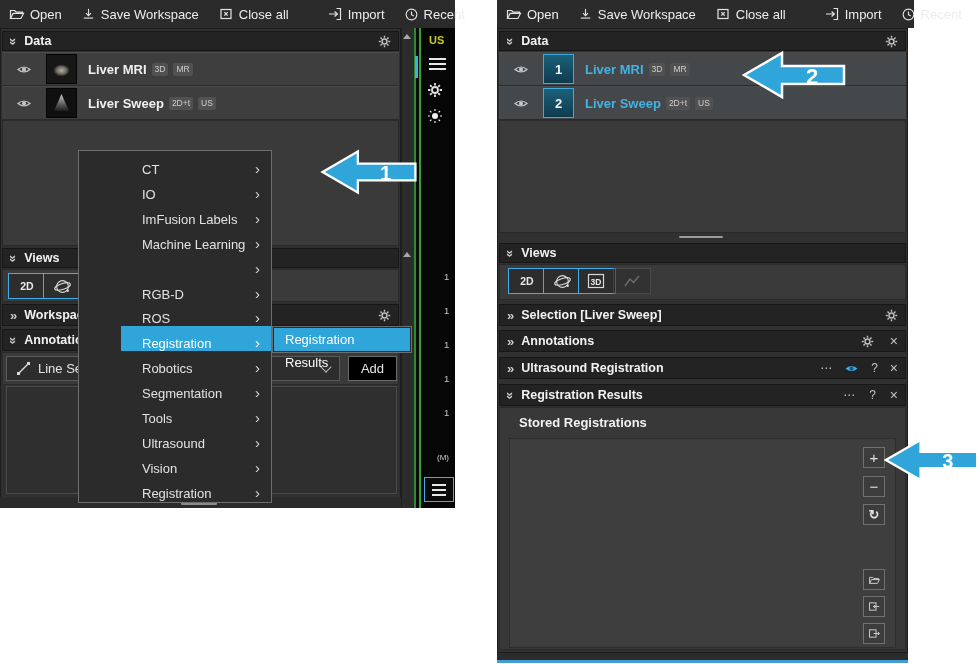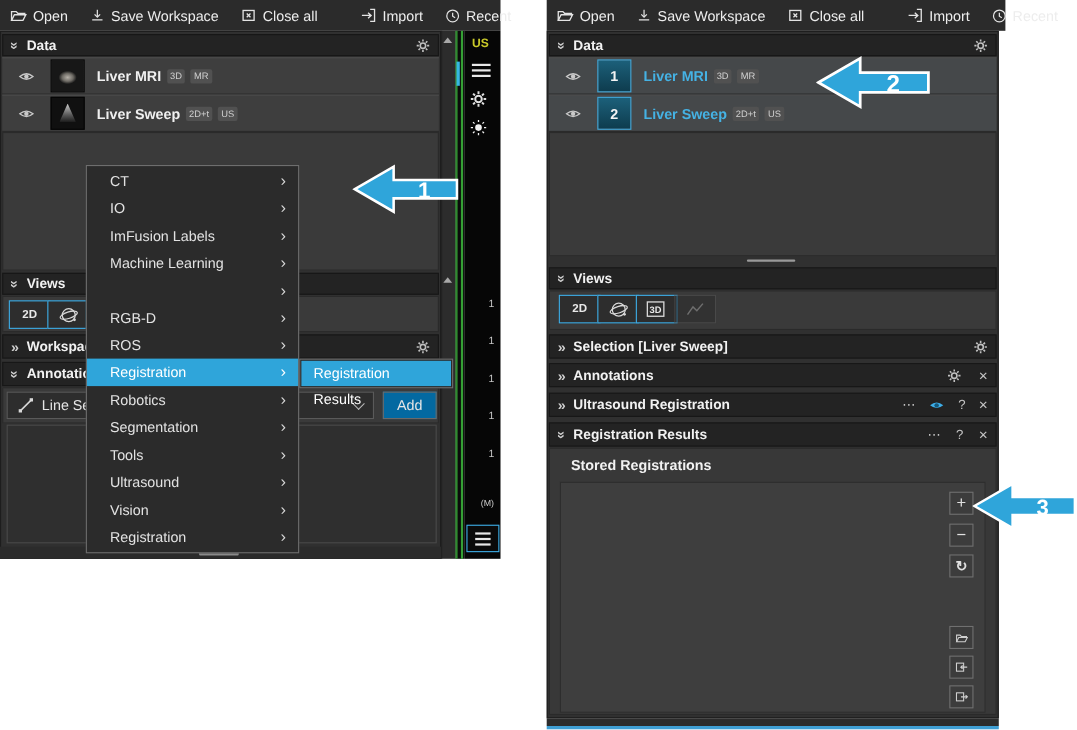--- a/index.html
+++ b/index.html
@@ -43,21 +43,21 @@
   
   .vbtn{position:absolute;width:38px;height:26px;background:#2d2d2d;border:1px solid #3daee9;
         box-sizing:border-box;display:flex;align-items:center;justify-content:center;
         color:#e8e8e8;font-size:10.5px;font-weight:bold;}
   .vbtn.off{border:1px solid #565656;opacity:.55;}
   .combo{position:absolute;background:#2d2d2d;border:1px solid #5a5a5a;box-sizing:border-box;
          display:flex;align-items:center;gap:7px;padding:0 9px;color:#e4e4e4;font-size:13px;}
   .combo .sp{flex:1;}
   .caret{width:7px;height:7px;border-right:1.6px solid #b9b9b9;border-bottom:1.6px solid #b9b9b9;
          transform:rotate(45deg);margin-top:-4px;}
-  .pushbtn{position:absolute;background:#0369a1;border:1px solid #6a6a6a;box-sizing:border-box;
+  .pushbtn{position:absolute;background:#000000;border:1px solid #6a6a6a;box-sizing:border-box;
            display:flex;align-items:center;justify-content:center;color:#e6e6e6;font-size:13px;}
   
   .listbox{position:absolute;background:#2f2f2f;border:1px solid #4a4a4a;box-sizing:border-box;}
   .scrollcol{position:absolute;background:#2c2c2c;border-left:1px solid #202020;box-sizing:border-box;}
   .scrollup{position:absolute;width:0;height:0;border-left:4px solid transparent;border-right:4px solid transparent;
             border-bottom:5px solid #a8a8a8;}
   .greenstripe{position:absolute;background:#0b0b0b;}
   .greenstripe .g{position:absolute;top:0;bottom:0;width:2px;background:#2f8b2f;}
   .cyanthumb{position:absolute;width:3px;background:#35b8e0;}
   .viewer{position:absolute;background:#060606;overflow:hidden;}
@@ -65,21 +65,21 @@
   .bars{position:absolute;display:flex;flex-direction:column;gap:3px;}
   .bars i{display:block;width:17px;height:2px;background:#e8e8e8;}
   .tick{position:absolute;color:#c8c8c8;font-size:9.5px;}
   .mlabel{position:absolute;color:#cfcfcf;font-size:8px;}
   .vmenubox{position:absolute;background:#0a0a0a;border:1px solid #3daee9;box-sizing:border-box;
             display:flex;align-items:center;justify-content:center;}
   .vmenubox .bars i{width:14px;}
   
   .ctxmenu{position:absolute;background:#2b2b2b;border:1px solid #6e6e6e;box-sizing:border-box;
            display:flex;flex-direction:column;padding:1px 0;z-index:5;}
-  .mi{flex:1;display:flex;align-items:center;padding:0 11px 0 21px;color:#e2e2e2;font-size:13px;cursor:default;}
+  .mi{flex:1;display:flex;align-items:flex-end;padding:0 11px 0 21px;color:#e2e2e2;font-size:13px;cursor:default;margin-left:42px;}
   .mi .sp{flex:1;}
   .mi .mchev{color:#d8d8d8;font-size:15px;}
   .mi.active{background:#2fa5da;color:#ffffff;}
   .mi.active .mchev{color:#ffffff;}
   .ctxsub{position:absolute;background:#2b2b2b;border:1px solid #6e6e6e;box-sizing:border-box;padding:1px;z-index:6;}
   .ctxsub .si{height:23px;line-height:23px;background:#2fa5da;color:#ffffff;font-size:13px;padding:0 11px;}
   
   .content{position:absolute;background:#383838;border:1px solid #2a2a2a;box-sizing:border-box;}
   .storedlbl{position:absolute;color:#f2f2f2;font-size:13px;font-weight:bold;}
   .groupbox{position:absolute;background:#3e3e3e;border:1px solid #2d2d2d;box-sizing:border-box;}

